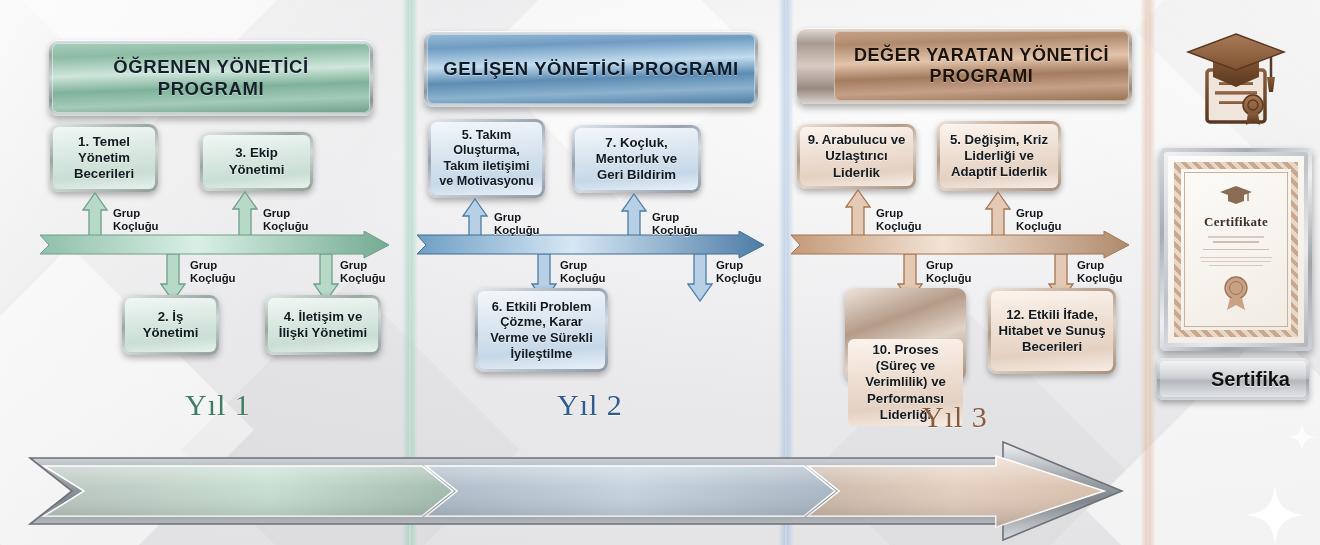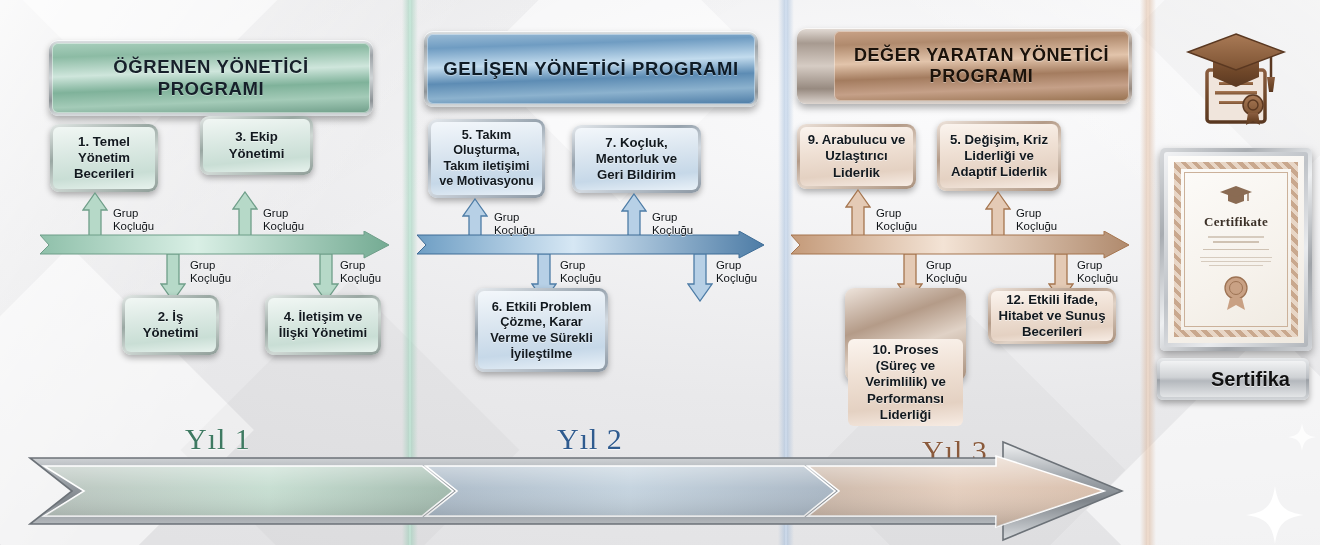--- a/index.html
+++ b/index.html
@@ -45,32 +45,31 @@
   }
   .mbox .inner{
     width:100%; height:100%; border-radius:6px;
     display:flex; align-items:center; justify-content:center; text-align:center;
     font-weight:bold; font-size:13.2px; line-height:1.22; color:#12191f;
     padding:4px 6px;
     text-shadow:0 1px 0 rgba(255,255,255,.55);
   }
   
   .clabel{
-    position:absolute; font-size:11.4px; font-weight:normal; line-height:1.18;
+    position:absolute; font-size:11.4px; font-weight:bold; line-height:1.18;
     color:#101418; text-align:left; text-shadow:0 1px 0 rgba(255,255,255,.7);
   }
   
   .harrow{ position:absolute; }
   .varrow{ position:absolute; }
   
   .year{
     position:absolute; font-family:"Liberation Serif", serif;
     font-size:30px; letter-spacing:1px;
     text-shadow:0 1px 1px rgba(255,255,255,.8);
-    margin-top:34px;
   }
   
   .certframe{
     position:absolute; border-radius:5px; padding:4px;
     background:linear-gradient(135deg,#d8dadd 0%,#a8acb1 25%,#eef0f2 50%,#9fa3a8 75%,#cfd2d6 100%);
     box-shadow:0 4px 9px rgba(0,0,0,.35);
   }
   .certframe .f2{
     width:100%;height:100%;border-radius:3px;padding:4px;
     background:linear-gradient(135deg,#f2f3f5 0%,#bfc3c8 45%,#e9ebee 70%,#b2b6bb 100%);
@@ -135,21 +134,21 @@
   <div class="plaque" style="left:49px; top:40px; width:324px; height:76px;
               background:linear-gradient(180deg,#dfe3e5 0%,#9ea4a8 20%,#cfd4d6 50%,#8e9498 80%,#d8dcde 100%);">
     <div class="inner" style="background:linear-gradient(178deg,#a9cfbd 0%,#8cbba4 18%,#cfe6dc 42%,#7fb29a 62%,#a4cbb8 80%,#6f9e89 100%);
                 box-shadow:0 0 0 1px rgba(255,255,255,.45) inset;">ÖĞRENEN YÖNETİCİ PROGRAMI</div>
   </div>
 
   <div class="mbox" style="left:50px; top:124px; width:108px; height:68px;
               background:linear-gradient(160deg,#e3e8e6 0%,#9aa8a3 35%,#cfd8d4 60%,#8e9c97 100%);">
     <div class="inner" style="background:linear-gradient(175deg,#f1f7f4 0%,#dbe9e3 40%,#c9ded5 75%,#e7f2ed 100%);">1. Temel Yönetim Becerileri</div>
   </div>
-  <div class="mbox" style="left:200px; top:116px; width:113px; height:59px;
+  <div class="mbox" style="left:200px; top:132px; width:113px; height:59px;
               background:linear-gradient(160deg,#e3e8e6 0%,#9aa8a3 35%,#cfd8d4 60%,#8e9c97 100%);">
     <div class="inner" style="background:linear-gradient(175deg,#f1f7f4 0%,#dbe9e3 40%,#c9ded5 75%,#e7f2ed 100%);">3. Ekip Yönetimi</div>
   </div>
 
   <svg class="varrow" style="left:82px; top:192px;" width="26" height="56" viewBox="0 0 26 56">
     <path d="M13 1 L25 18 L19 18 L19 55 L7 55 L7 18 L1 18 Z" fill="#b6d9c8" stroke="#6f9e89" stroke-width="1.3"></path>
   </svg>
   <svg class="varrow" style="left:232px; top:191px;" width="26" height="57" viewBox="0 0 26 57">
     <path d="M13 1 L25 18 L19 18 L19 56 L7 56 L7 18 L1 18 Z" fill="#b6d9c8" stroke="#6f9e89" stroke-width="1.3"></path>
   </svg>
@@ -282,21 +281,21 @@
 
   <div class="clabel" style="left:876px; top:207px; width:56px;">Grup Koçluğu</div>
   <div class="clabel" style="left:1016px; top:207px; width:56px;">Grup Koçluğu</div>
   <div class="clabel" style="left:926px; top:259px; width:56px;">Grup Koçluğu</div>
   <div class="clabel" style="left:1077px; top:259px; width:56px;">Grup Koçluğu</div>
 
   <div class="mbox" style="left:845px; top:288px; width:121px; height:93px;
               background:linear-gradient(160deg,#eee4dc 0%,#b49b88 35%,#e0d2c6 60%,#a78e7a 100%);">
     <div class="inner" style="background:linear-gradient(175deg,#fbf4ee 0%,#efe0d4 40%,#e4d1c2 75%,#f7ece4 100%);margin-top:48px;">10. Proses (Süreç ve Verimlilik) ve Performansı Liderliği</div>
   </div>
-  <div class="mbox" style="left:988px; top:288px; width:128px; height:56px;
+  <div class="mbox" style="left:988px; top:288px; width:128px; height:86px;
               background:linear-gradient(160deg,#eee4dc 0%,#b49b88 35%,#e0d2c6 60%,#a78e7a 100%);">
     <div class="inner" style="background:linear-gradient(175deg,#fbf4ee 0%,#efe0d4 40%,#e4d1c2 75%,#f7ece4 100%);">12. Etkili İfade, Hitabet ve Sunuş Becerileri</div>
   </div>
 
   <div class="year" style="left:922px; top:400px; color:#8a5a3c;">Yıl 3</div>
 
   <svg class="capicon" style="left:1183px; top:22px;" width="106" height="104" viewBox="0 0 106 104">
     <defs>
       <linearGradient id="brz" x1="0" y1="0" x2="0" y2="1">
         <stop offset="0" stop-color="#8a5d3f"></stop>

